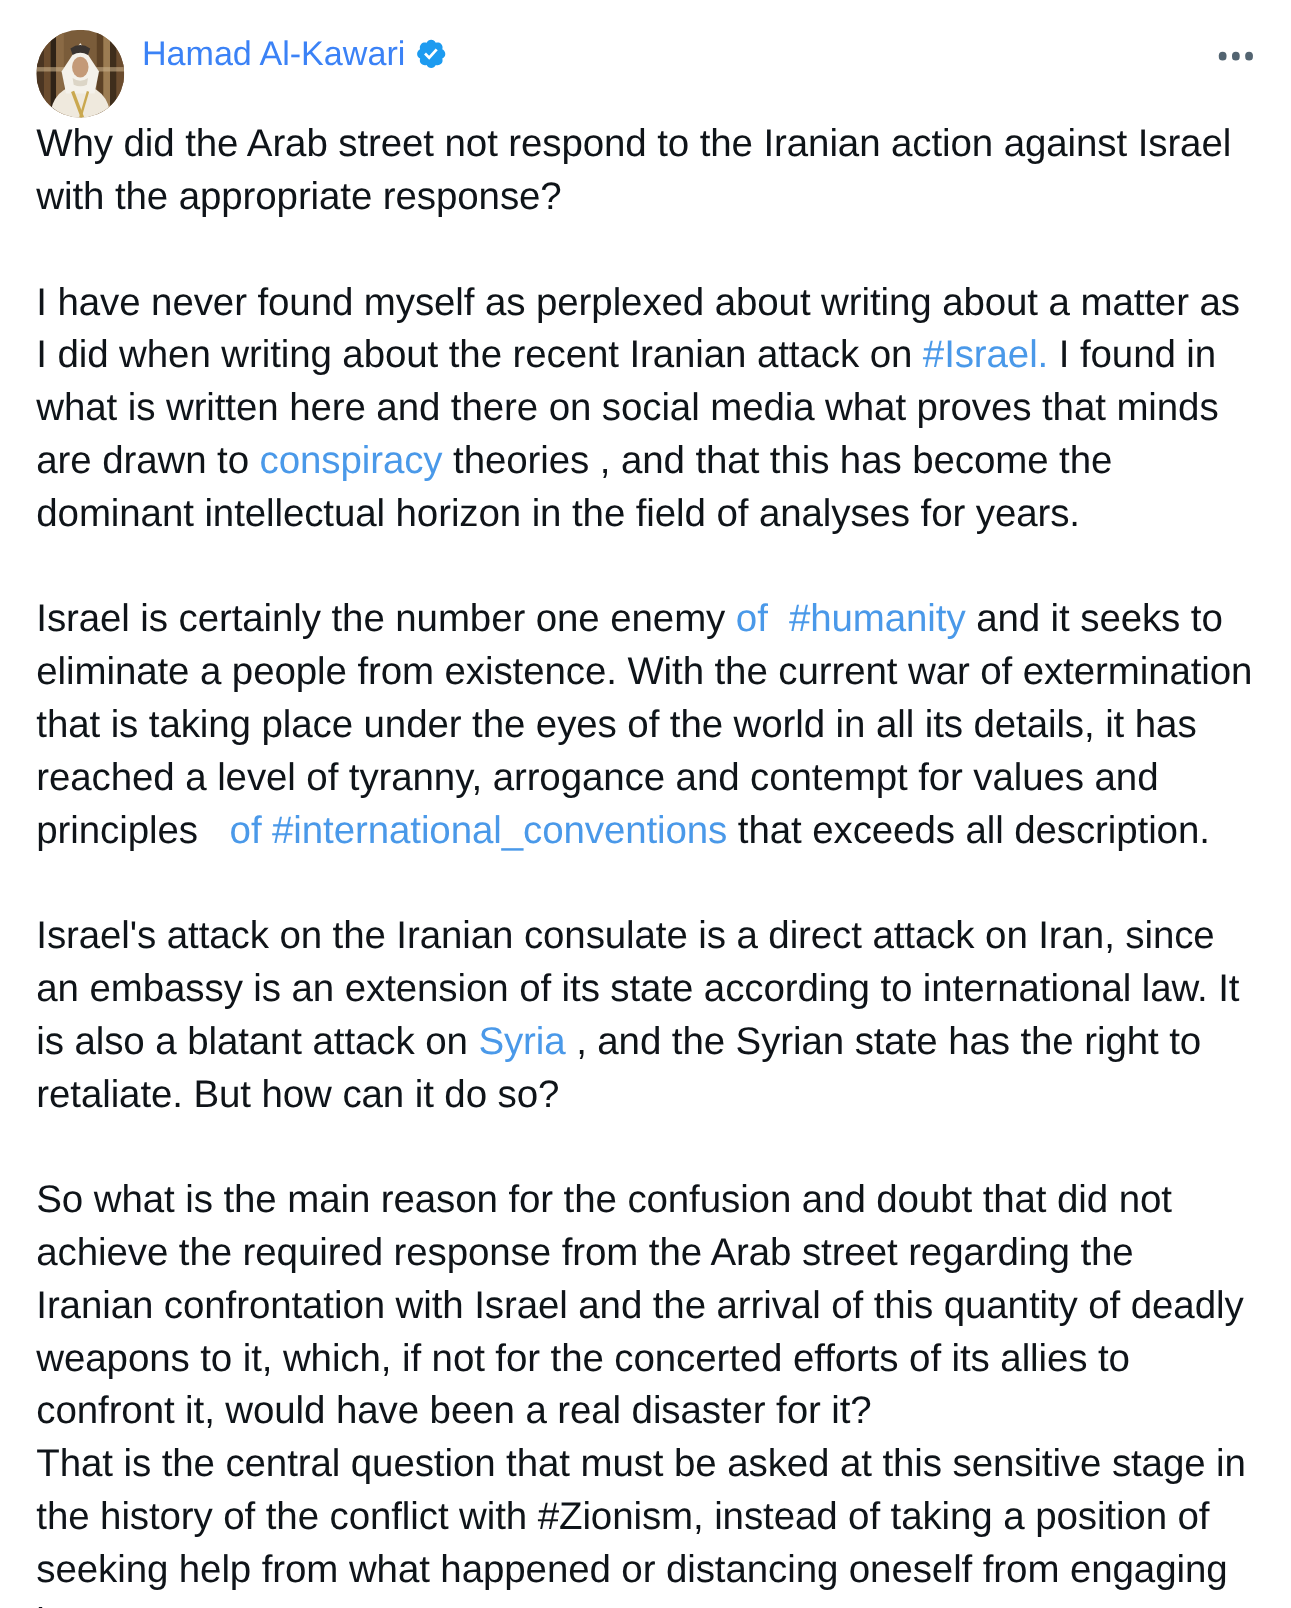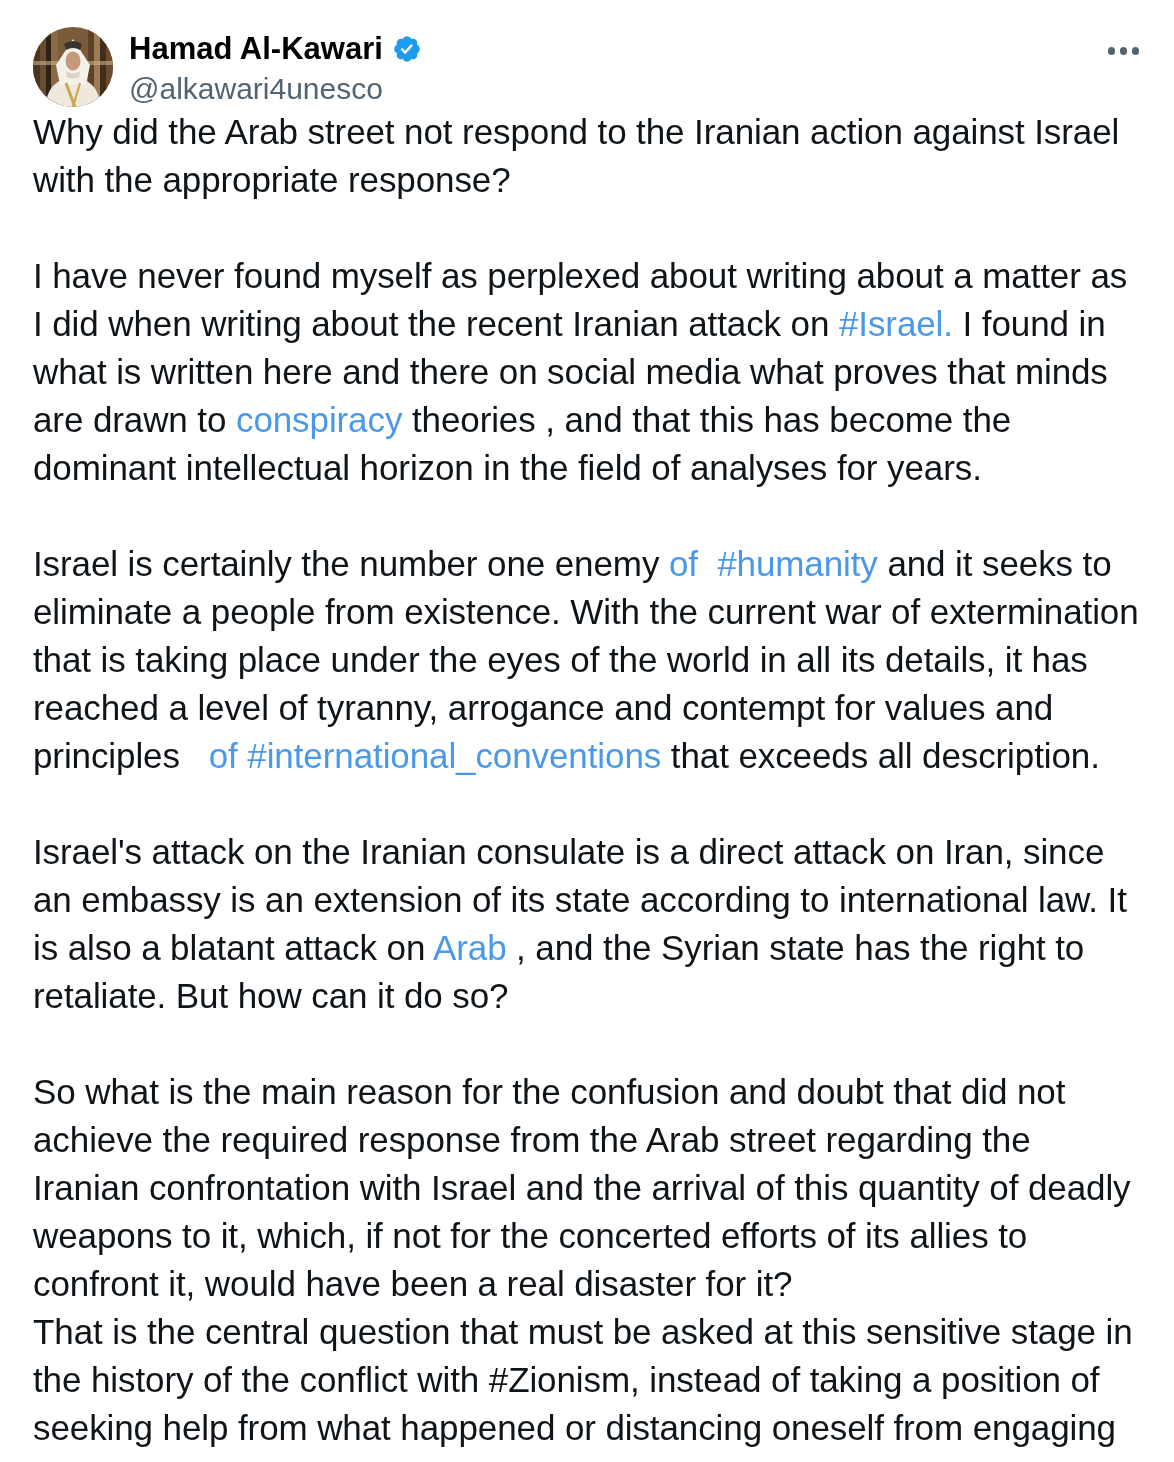--- a/index.html
+++ b/index.html
@@ -31,24 +31,24 @@
     cursor: pointer;
   }
   .names {
     margin-left: 16px;
     padding-top: 1px;
   }
   .name-row {
     display: flex;
     align-items: center;
     gap: 9px;
-    font-weight: 700;
+    font-weight: 400;
     font-size: 31px;
     line-height: 42px;
-    color: #000000;
+    color: #3b82f6;
     cursor: pointer;
   }
   .verified-badge {
     width: 30px;
     height: 30px;
     display: inline-block;
   }
   .verified-badge path { fill: #1d9bf0; }
   .handle {
     font-size: 30px;
@@ -125,35 +125,34 @@
       </svg>
     </div>
 
     <div class="names">
       <div class="name-row">
         <span>Hamad Al-Kawari</span>
         <svg class="verified-badge" viewBox="0 0 24 24" xmlns="http://www.w3.org/2000/svg">
           <path d="M22.25 12c0-1.43-.88-2.67-2.19-3.34.46-1.39.2-2.9-.81-3.91s-2.52-1.27-3.91-.81c-.66-1.31-1.91-2.19-3.34-2.19s-2.67.88-3.33 2.19c-1.4-.46-2.91-.2-3.92.81s-1.26 2.52-.8 3.91c-1.31.67-2.2 1.91-2.2 3.34s.89 2.67 2.2 3.34c-.46 1.39-.21 2.9.8 3.91s2.52 1.26 3.91.81c.67 1.31 1.91 2.19 3.34 2.19s2.68-.88 3.34-2.19c1.39.45 2.9.2 3.91-.81s1.27-2.52.81-3.91c1.31-.67 2.19-1.91 2.19-3.34zm-11.71 4.2L6.8 12.46l1.41-1.42 2.26 2.26 4.8-5.23 1.47 1.36-6.2 6.77z"></path>
         </svg>
       </div>
-      <div class="handle">@alkawari4unesco</div>
     </div>
 
     <div class="more-btn">
       <span class="more-dot"></span>
       <span class="more-dot"></span>
       <span class="more-dot"></span>
     </div>
 
   </div>
 
   <div class="tweet-text"><span>Why did the Arab street not respond to the Iranian action against Israel with the appropriate response?
 
 I have never found myself as perplexed about writing about a matter as I did when writing about the recent Iranian attack on </span><a class="tweet-link" href="#">#Israel.</a><span> I found in what is written here and there on social media what proves that minds are drawn to </span><a class="tweet-link" href="#">conspiracy</a><span> theories , and that this has become the dominant intellectual horizon in the field of analyses for years.
 
 Israel is certainly the number one enemy </span><a class="tweet-link" href="#">of  #humanity</a><span> and it seeks to eliminate a people from existence. With the current war of extermination that is taking place under the eyes of the world in all its details, it has reached a level of tyranny, arrogance and contempt for values and principles   </span><a class="tweet-link" href="#">of #international_conventions</a><span> that exceeds all description.
 
-Israel's attack on the Iranian consulate is a direct attack on Iran, since an embassy is an extension of its state according to international law. It is also a blatant attack on </span><a class="tweet-link" href="#">Arab</a><span> , and the Syrian state has the right to retaliate. But how can it do so?
+Israel's attack on the Iranian consulate is a direct attack on Iran, since an embassy is an extension of its state according to international law. It is also a blatant attack on </span><a class="tweet-link" href="#">Syria</a><span> , and the Syrian state has the right to retaliate. But how can it do so?
 
 So what is the main reason for the confusion and doubt that did not achieve the required response from the Arab street regarding the Iranian confrontation with Israel and the arrival of this quantity of deadly weapons to it, which, if not for the concerted efforts of its allies to confront it, would have been a real disaster for it?
 That is the central question that must be asked at this sensitive stage in the history of the conflict with #Zionism, instead of taking a position of seeking help from what happened or distancing oneself from engaging in</span></div>
 
 </div>
 
 </body></html>

